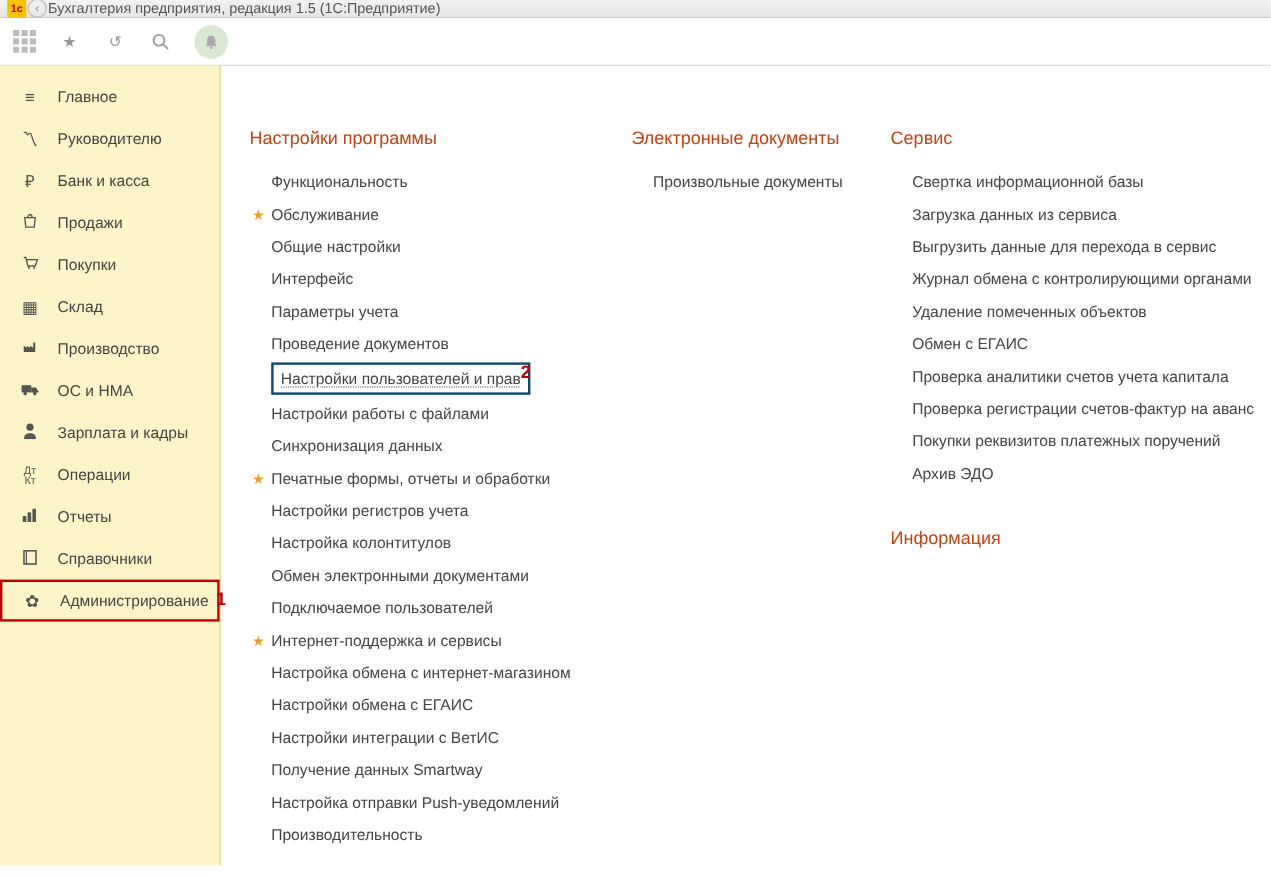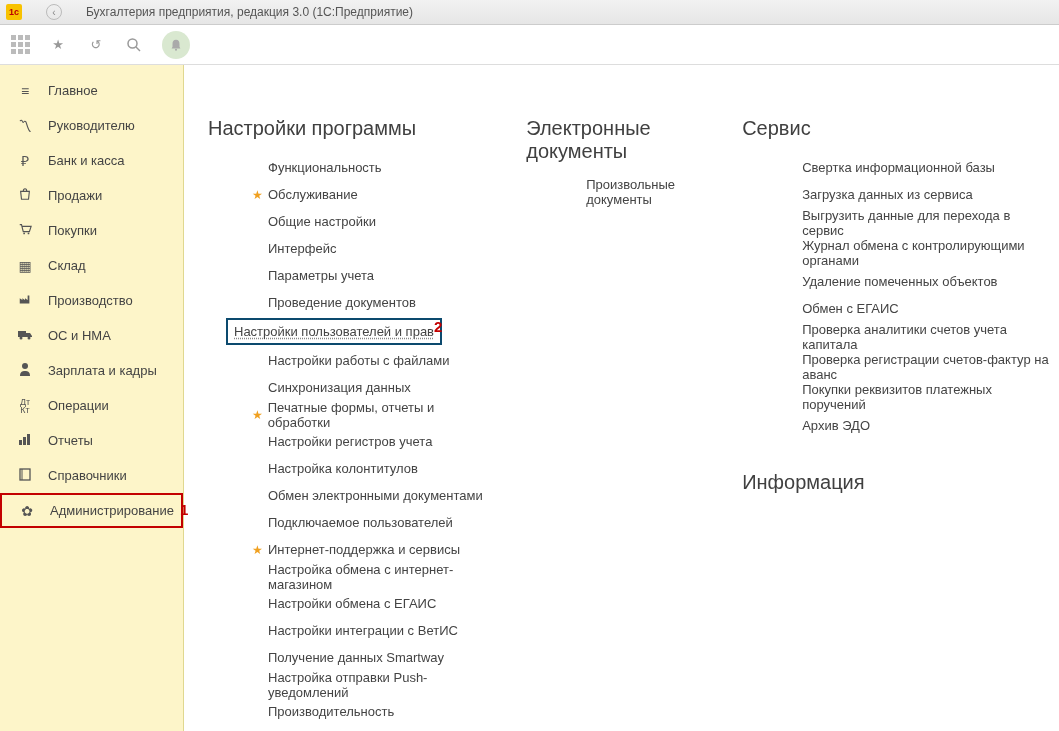--- a/index.html
+++ b/index.html
@@ -1,51 +1,51 @@
 <!DOCTYPE html>
 <html><head>
 <meta charset="utf-8">
 <style>
 * { margin:0; padding:0; box-sizing:border-box; font-family:Arial,Helvetica,sans-serif; }
 body { width:1059px; height:731px; background:#fff; overflow:hidden; font-size:13px; color:#333; }
-.titlebar { height:25px; background:linear-gradient(#f2f2f2,#e6e6e6); border-bottom:1px solid #ccc; display:flex; align-items:center; padding:0 6px; gap:24px; }
+.titlebar { height:15px; background:linear-gradient(#f2f2f2,#e6e6e6); border-bottom:1px solid #ccc; display:flex; align-items:center; padding:0 6px; gap:1px; }
 .logo1c { width:16px; height:16px; background:#f8c200; border-radius:2px; font-size:9px; font-weight:bold; color:#b00; display:flex; align-items:center; justify-content:center; }
 .circle-icon { width:16px; height:16px; border:1px solid #bbb; border-radius:50%; display:flex; align-items:center; justify-content:center; font-size:10px; color:#888; }
 .title-text { font-size:12px; color:#555; }
 .toolbar { height:40px; background:#fff; border-bottom:1px solid #ddd; display:flex; align-items:center; padding:0 10px; gap:18px; }
 .tb-ico { width:20px; height:20px; display:flex; align-items:center; justify-content:center; color:#999; cursor:pointer; }
 .apps-grid { display:grid; grid-template-columns:repeat(3,5px); grid-template-rows:repeat(3,5px); gap:2px; }
 .apps-grid span { background:#bbb; }
 .bell-wrap { width:28px; height:28px; border-radius:50%; background:#d9e8d0; display:flex; align-items:center; justify-content:center; color:#888; }
 .layout { display:flex; height:666px; }
 .sidebar { width:184px; background:#fdf5c9; border-right:1px solid #e0d890; padding-top:8px; }
 .sb-item { display:flex; align-items:center; height:35px; padding-left:16px; gap:14px; cursor:pointer; color:#444; }
 .sb-item.active { border:2px solid #c30000; box-sizing:border-box; }
 .sb-ico { width:18px; text-align:center; font-size:14px; color:#555; }
 .content { flex:1; padding:20px 10px 20px 24px; display:flex; gap:30px; overflow:auto; }
 .col { display:flex; flex-direction:column; }
 .col1 { width:310px; }
-.col2 { width:200px;align-items:center; }
+.col2 { width:200px; }
 .col3 { width:330px; }
-.sec-title { font-size:20px; color:#404040; margin:32px 0 14px 0; font-weight:400; }
+.sec-title { font-size:15px; color:#c2410c; margin:32px 0 14px 0; font-weight:400; }
 .sec-title.first { margin-top:32px; }
-.it { display:flex; align-items:center; min-height:27px; padding-left:18px; cursor:pointer; color:#444; font-size:13px;margin-left:42px; }
+.it { display:flex; align-items:center; min-height:27px; padding-left:18px; cursor:pointer; color:#444; font-size:13px; }
 .it .star { width:14px; margin-left:-16px; margin-right:2px; color:#f0a020; font-size:12px; }
 .it.hl { border:2px solid #0c4a6e; padding:2px 6px; display:inline-flex; width:fit-content; margin-left:18px; margin-bottom:2px; margin-top:2px; }
 .it.hl .txt { text-decoration:underline dotted #888; text-underline-offset:2px; }
 .annot { color:#c30000; font-weight:bold; font-size:15px; position:absolute; }
 .row-rel { position:relative; }
 </style>
 </head>
 <body>
 
 <div class="titlebar">
   <div class="logo1c">1c</div>
   <div class="circle-icon">‹</div>
-  <div class="title-text">Бухгалтерия предприятия, редакция 3.0  (1С:Предприятие)</div>
+  <div class="title-text">Бухгалтерия предприятия, редакция 1.5  (1С:Предприятие)</div>
 </div>
 
 <div class="toolbar">
   <div class="tb-ico">
       <div class="apps-grid">
         <span></span>
         <span></span>
         <span></span>
         <span></span>
         <span></span>

